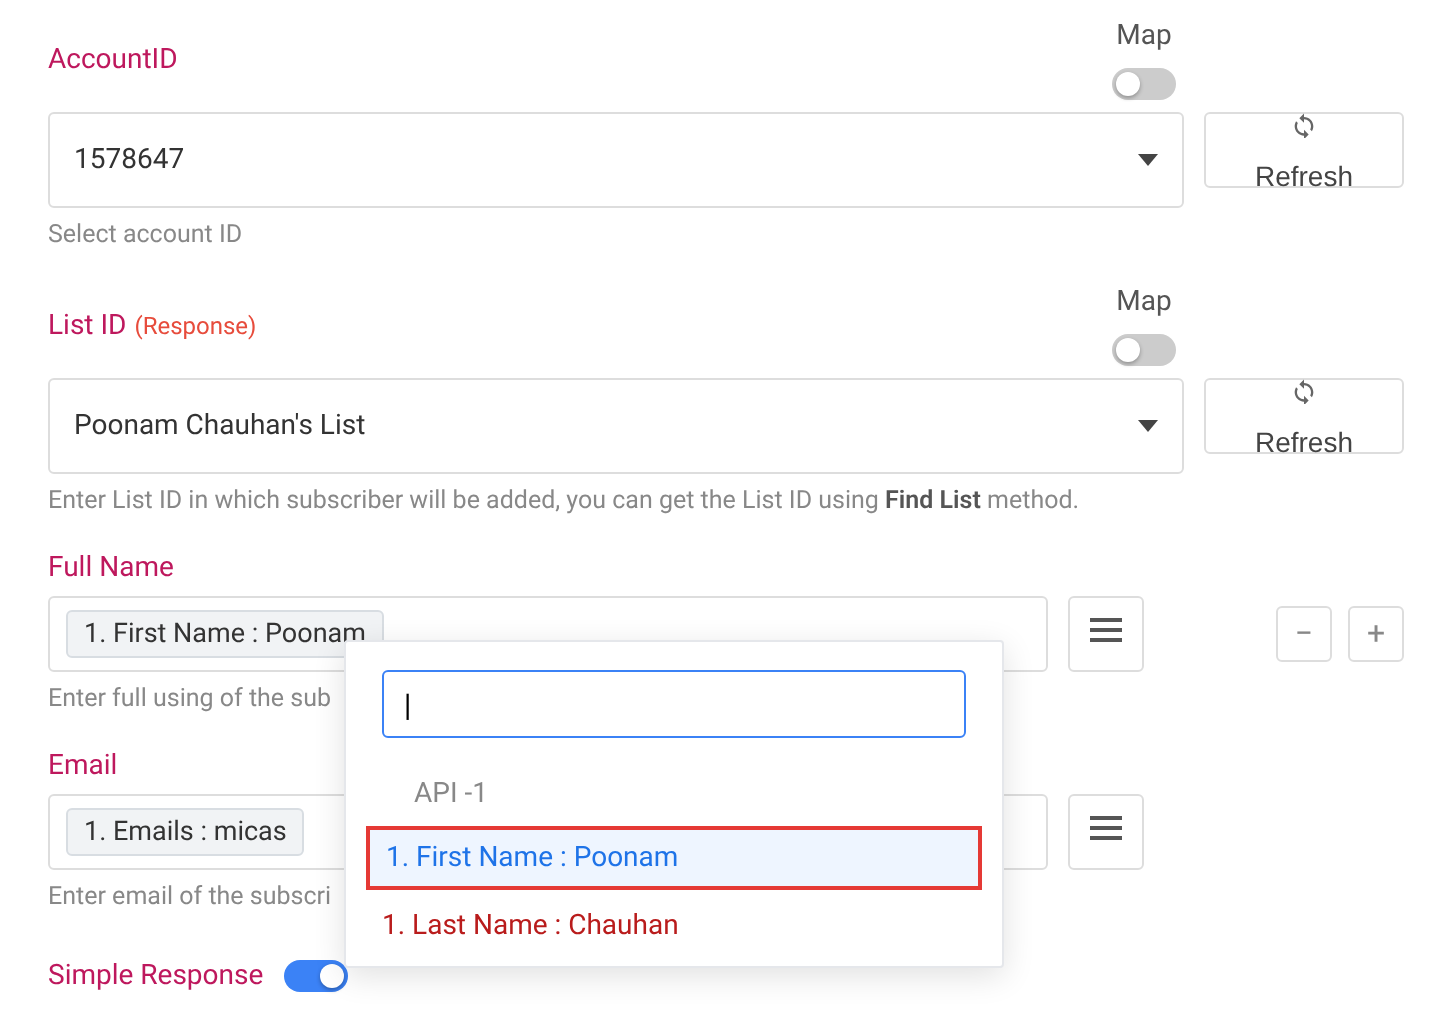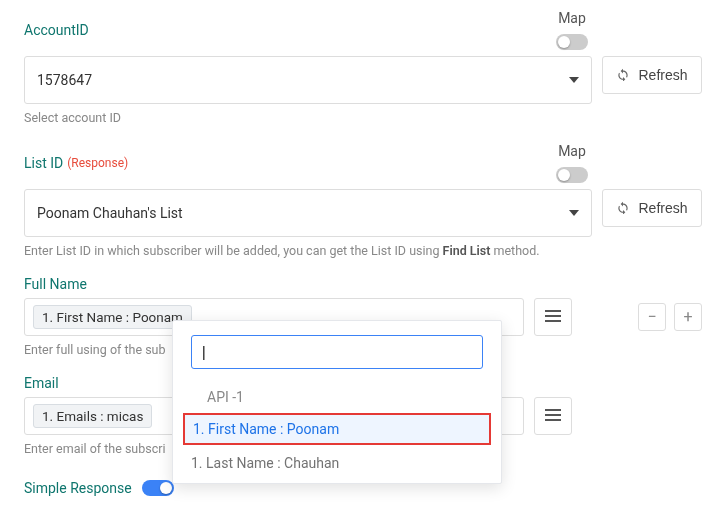--- a/index.html
+++ b/index.html
@@ -12,21 +12,21 @@
     background: #fff;
   }
   .field-group { margin-bottom: 8px; }
   .label-row {
     display: flex;
     align-items: center;
     margin-bottom: 6px;
   }
   .field-label {
     font-size: 14px;
-    color: #0f766e;
+    color: #be185d;
   }
   .required-tag {
     color: #e74c3c;
     font-size: 12px;
     margin-left: 4px;
   }
   .map-area {
     margin-left: auto;
     display: flex;
     align-items: center;
@@ -83,20 +83,21 @@
     padding: 0 14px;
     height: 38px;
     display: flex;
     align-items: center;
     gap: 8px;
     font-size: 14px;
     color: #444;
     width: 100px;
     justify-content: center;
     cursor: pointer;
+    flex-direction: column;
   }
   .refresh-btn svg { width: 14px; height: 14px; }
   .helper-text {
     color: #888;
     font-size: 12.5px;
     margin-top: 6px;
     margin-bottom: 18px;
   }
   .helper-text b { color: #555; font-weight: 600; }
   .chip-input {
@@ -185,21 +186,21 @@
     outline: none;
   }
   .popup .group-label {
     padding: 10px 34px 6px;
     color: #888;
     font-size: 14px;
   }
   .popup .option {
     padding: 8px 18px;
     font-size: 14px;
-    color: #737373;
+    color: #b91c1c;
     cursor: pointer;
   }
   .popup .option.selected {
     background: #eef5ff;
     color: #1e73e8;
     border: 2px solid #e53935;
     margin: 2px 10px;
     padding: 6px 8px;
   }
   .rel-anchor { position: relative; }

